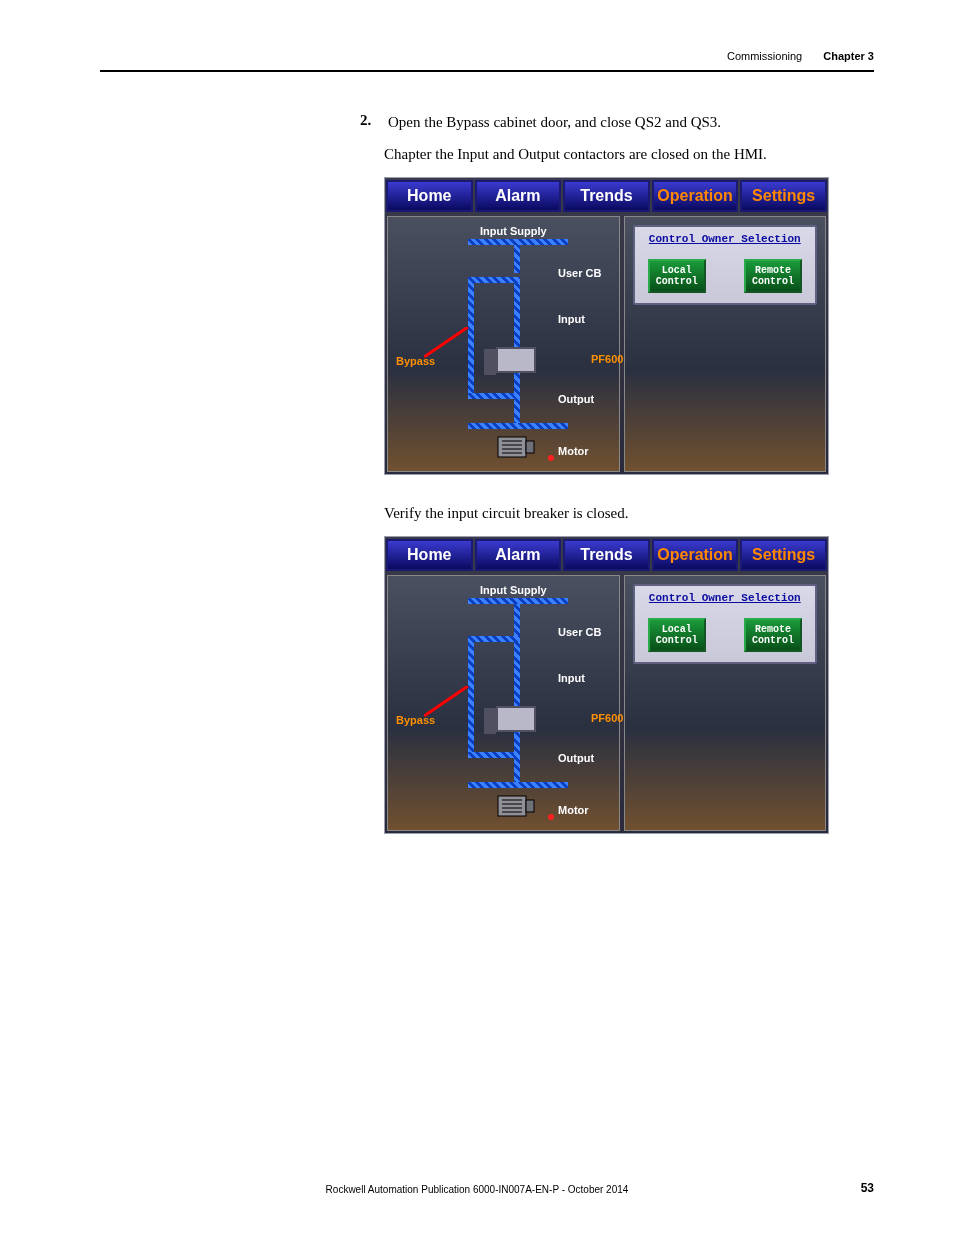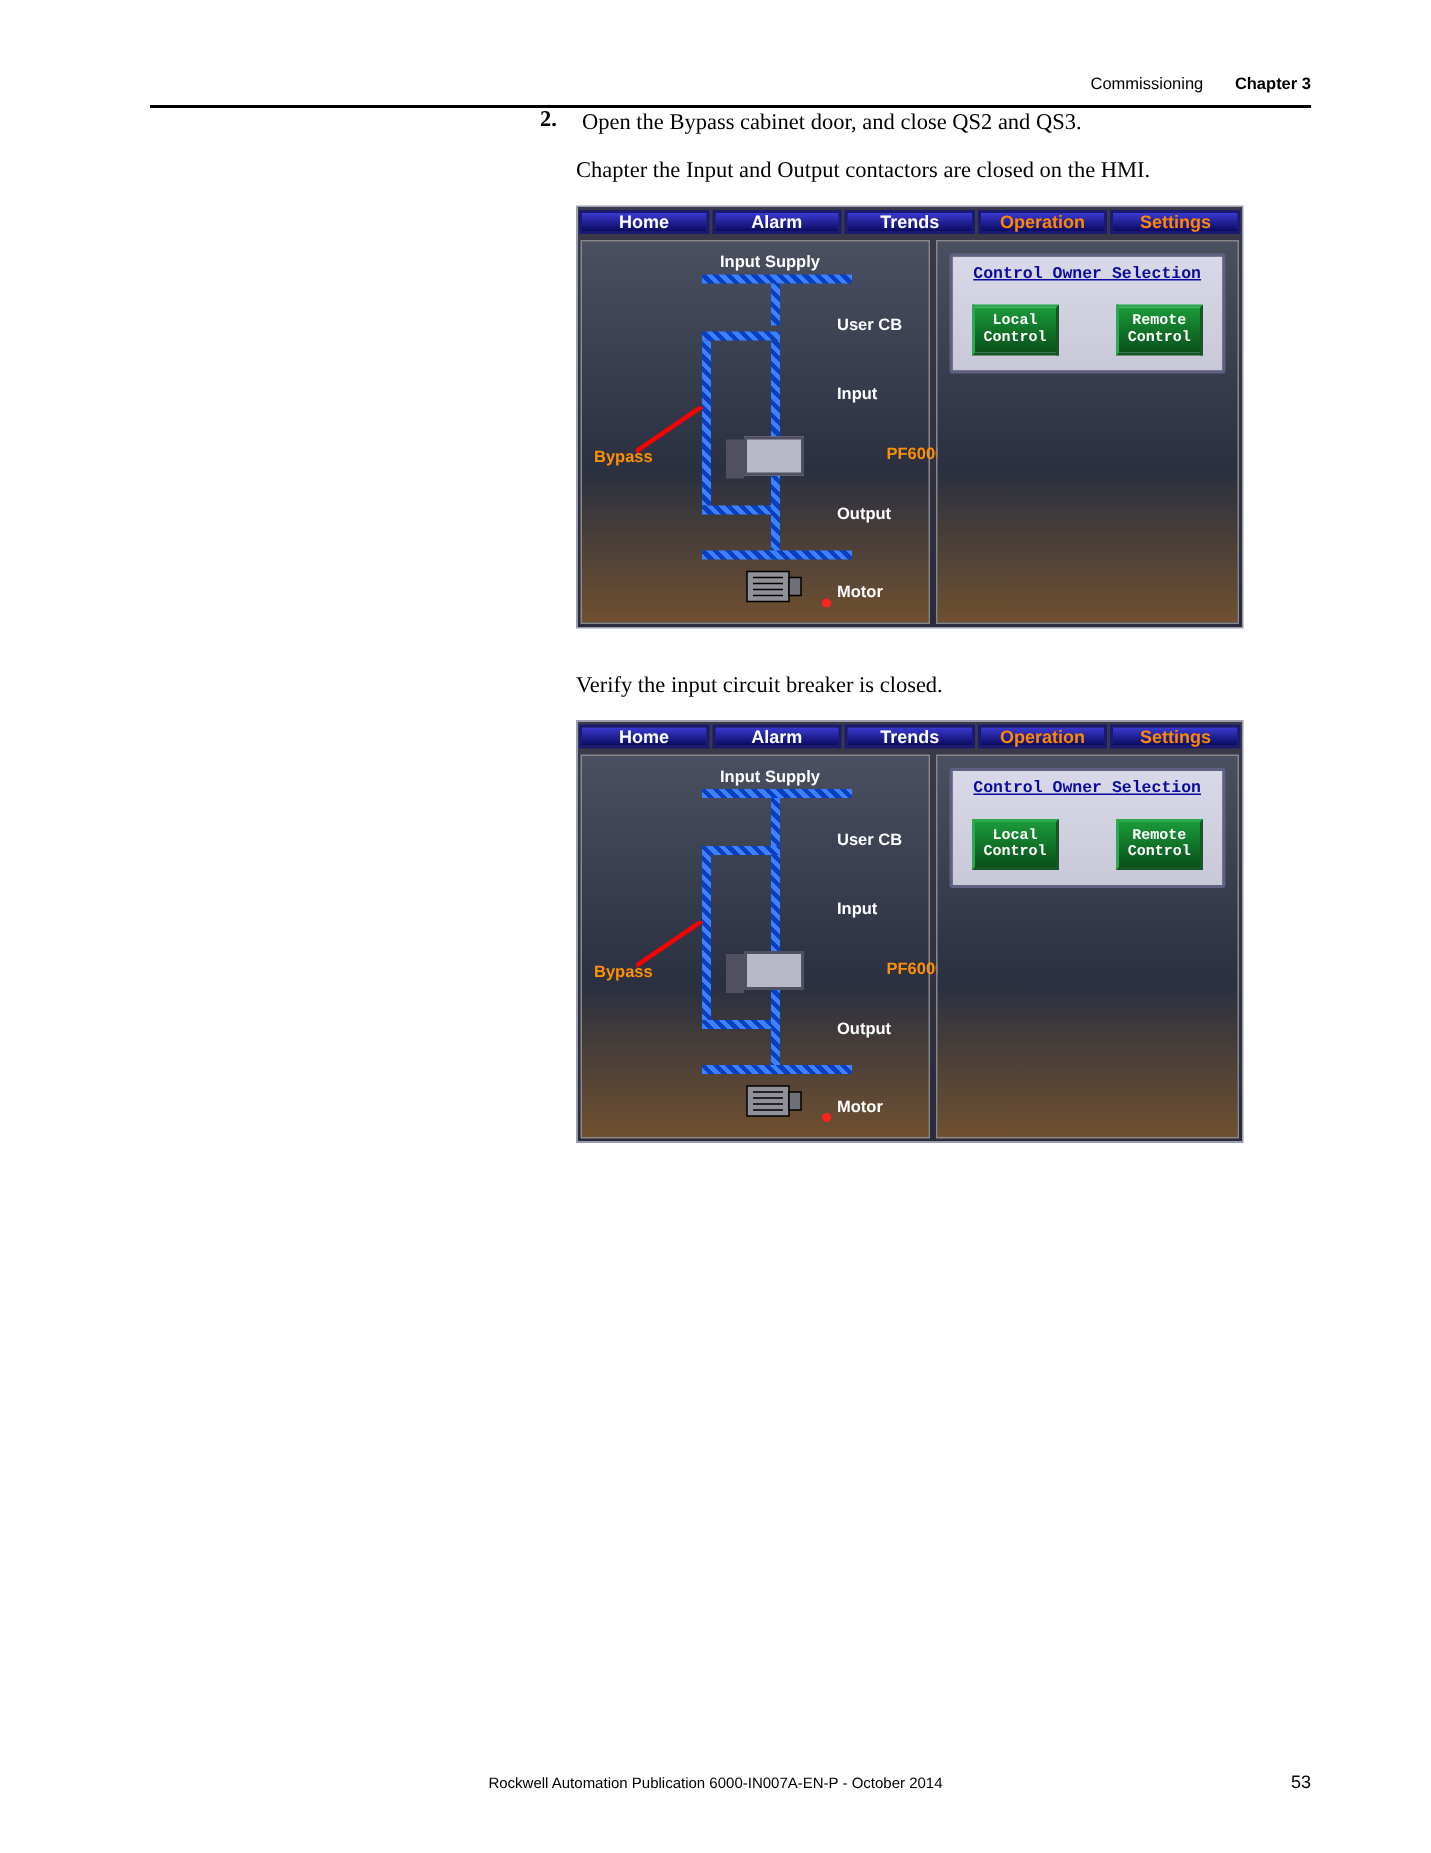--- a/index.html
+++ b/index.html
@@ -13,44 +13,45 @@
   }
   .page {
     padding: 50px 80px 40px 100px;
   }
   .header-area {
     text-align: right;
     font-family: Arial, Helvetica, sans-serif;
     font-size: 11px;
     padding-bottom: 8px;
     border-bottom: 2px solid #000;
+    margin-bottom: 40px;
   }
   .header-area .sec { margin-right: 18px; }
   .header-area .chap { font-weight: bold; }
   .content { margin-left: 260px; }
   .step { margin-bottom: 14px; }
   .step-num { font-weight: bold; display: inline-block; width: 24px; vertical-align: top; font-size: 15px; }
   .step-text { display: inline-block; width: calc(100% - 30px); vertical-align: top; font-size: 15px; line-height: 1.35; }
   .verify { margin-left: 24px; margin-top: 10px; margin-bottom: 14px; font-size: 15px; }
   .hmi {
     width: 445px;
     margin-left: 24px;
     margin-bottom: 30px;
     border: 1px solid #9aa0b0;
     font-family: Arial, Helvetica, sans-serif;
     background: linear-gradient(#3a3a4a 0%, #2a2a3a 100%);
   }
   .tabrow { display: flex; }
   .tab {
     flex: 1;
-    height: 16px;
+    height: 32px;
     display: flex;
     align-items: center;
     justify-content: center;
-    font-size: 12px;
+    font-size: 16px;
     font-weight: bold;
     border: 2px solid #1a1a70;
     background: linear-gradient(#3a3ad0, #0a0a60);
     color: #fff;
     margin: 2px 1px;
   }
   .tab.orange { color: #ff8800; }
   .hmi-body { display: flex; height: 260px; }
   .hmi-left {
     flex: 1.25;
@@ -115,21 +116,21 @@
   .red-dot { position: absolute; width: 6px; height: 6px; background: #ff2020; border-radius: 3px; }
   .vwire { width: 6px; }
   .hwire { height: 6px; }
   .footer {
     position: absolute; bottom: 40px; left: 0; right: 0;
     font-family: Arial, Helvetica, sans-serif; font-size: 10px;
     text-align: center;
   }
   .page-num {
     position: absolute; bottom: 40px; right: 80px;
-    font-family: Arial, Helvetica, sans-serif; font-size: 12px; font-weight: normal;
+    font-family: Arial, Helvetica, sans-serif; font-size: 12px; font-weight: bold;
   }
 </style>
 </head>
 <body>
 
 <div class="page">
   <div class="header-area">
     <span class="sec">Commissioning</span>
     <span class="chap">Chapter 3</span>
   </div>

